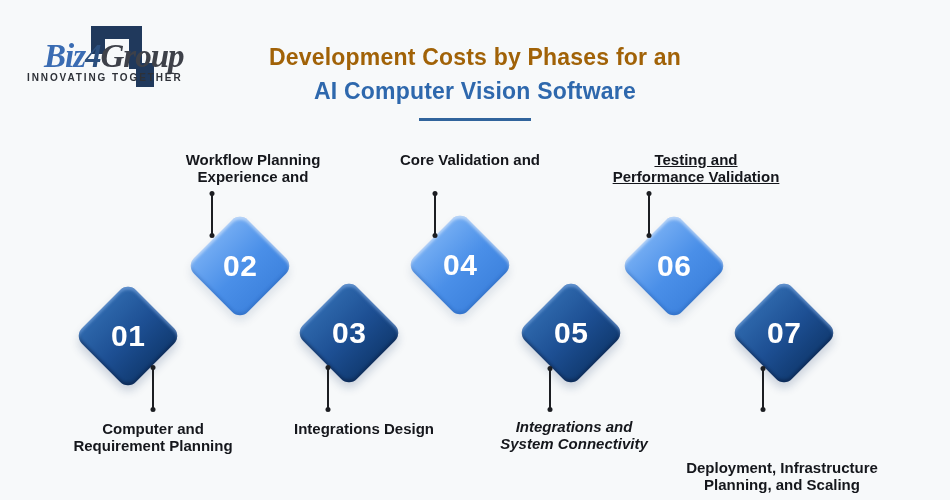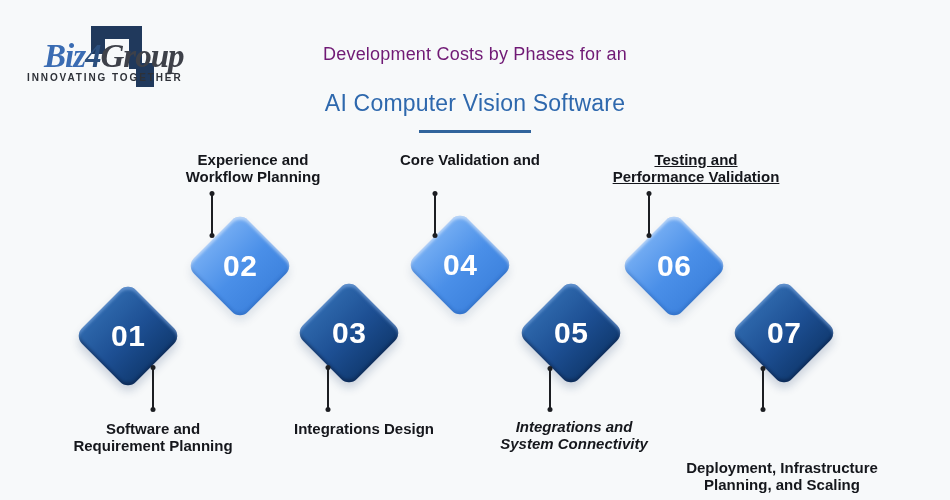--- a/index.html
+++ b/index.html
@@ -25,22 +25,22 @@
   .logo-text .four { color: #2b4f7e; }
   .logo-text .group { color: #3e4149; }
   .logo-tagline {
     position: absolute; left: 3px; top: 60px;
     font-size: 10px; font-weight: 700; letter-spacing: 1.9px;
     color: #2e3138; white-space: nowrap;
   }
 
   
   .title-wrap { position: absolute; left: 0; top: 44px; width: 950px; text-align: center; }
-  .title-line1 { font-size: 18px; font-weight: 400; color: #701a75; letter-spacing: 0.2px; }
-  .title-line2 { font-size: 23px; font-weight: 400; color: #2e68ad; margin-top: 25px; letter-spacing: 0.2px; }
+  .title-line1 { font-size: 23px; font-weight: 700; color: #a16207; letter-spacing: 0.2px; }
+  .title-line2 { font-size: 23px; font-weight: 700; color: #2e68ad; margin-top: 7px; letter-spacing: 0.2px; }
   .title-underline { width: 112px; height: 3px; background: #31649c; margin: 13px auto 0 auto; }
 
   
   .diamond {
     position: absolute; width: 76px; height: 76px;
     transform: rotate(45deg);
     border-radius: 11px;
     display: flex; align-items: center; justify-content: center;
   }
   .diamond .num {
@@ -117,31 +117,31 @@
     <div class="title-line1">Development Costs by Phases for an</div>
     <div class="title-line2">AI Computer Vision Software</div>
     <div class="title-underline"></div>
   </div>
 
   <div class="diamond dark p1">
     <span class="num">01</span>
   </div>
   <div class="connector c1"></div>
   <div class="phase-label l1">
-    <div>Software and</div>
+    <div>Computer and</div>
     <div>Requirement Planning</div>
   </div>
 
   <div class="diamond light p2">
     <span class="num">02</span>
   </div>
   <div class="connector c2"></div>
   <div class="phase-label l2">
+    <div>Workflow Planning</div>
     <div>Experience and</div>
-    <div>Workflow Planning</div>
   </div>
 
   <div class="diamond dark p3">
     <span class="num">03</span>
   </div>
   <div class="connector c3"></div>
   <div class="phase-label l3">
     <div>Integrations Design</div>
   </div>
 

